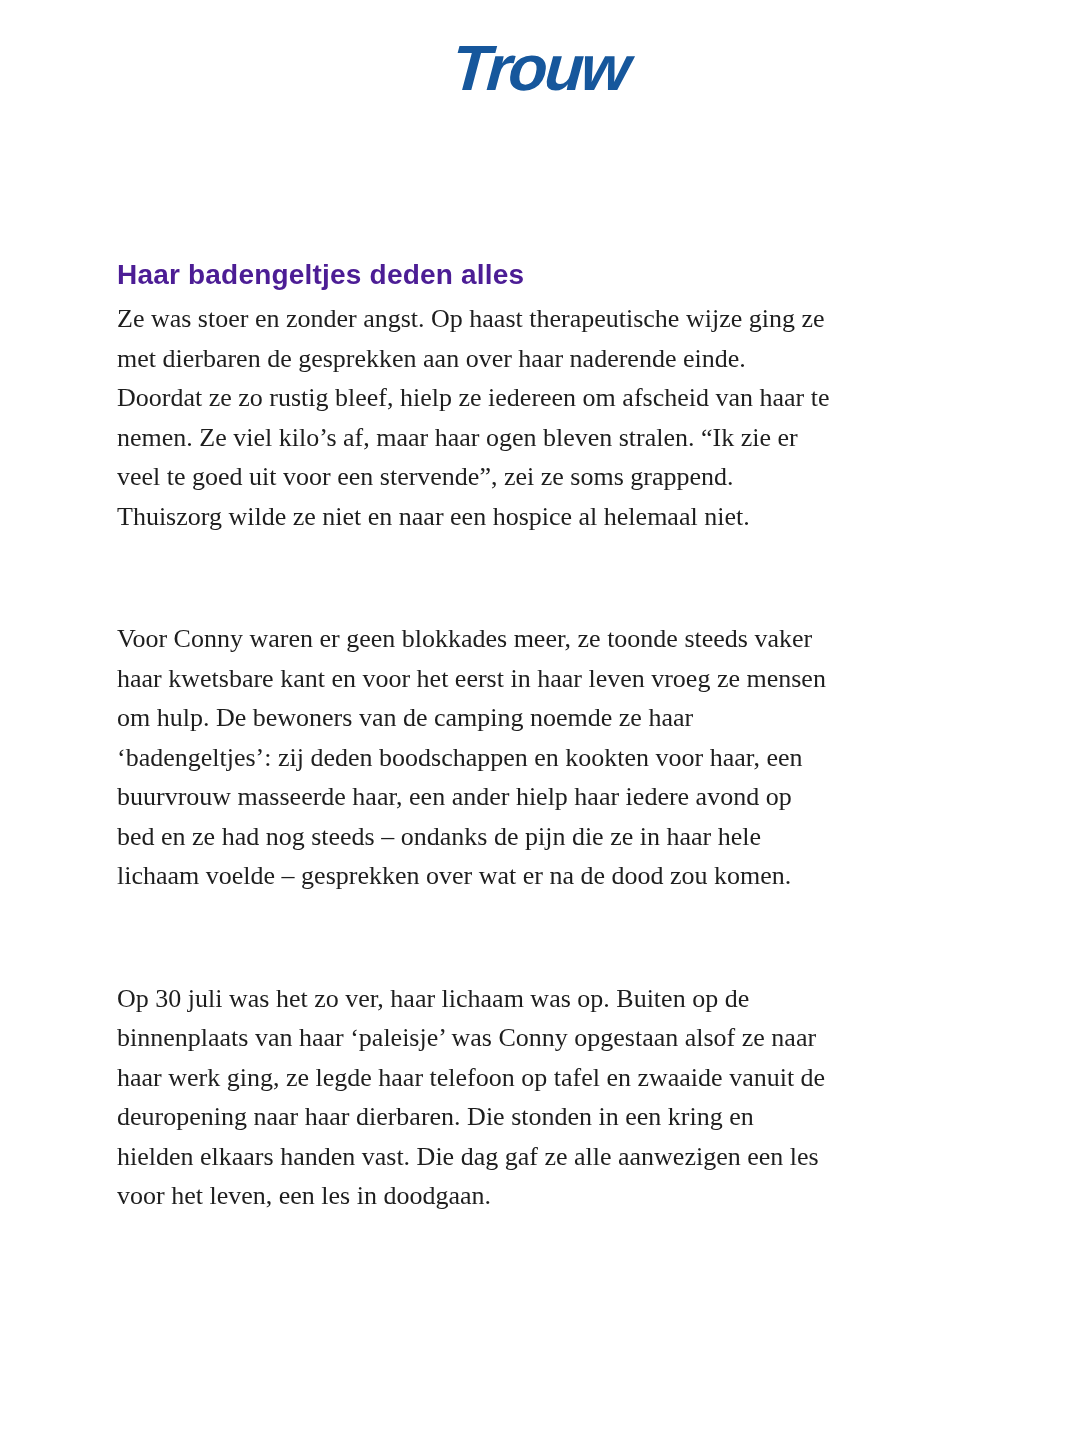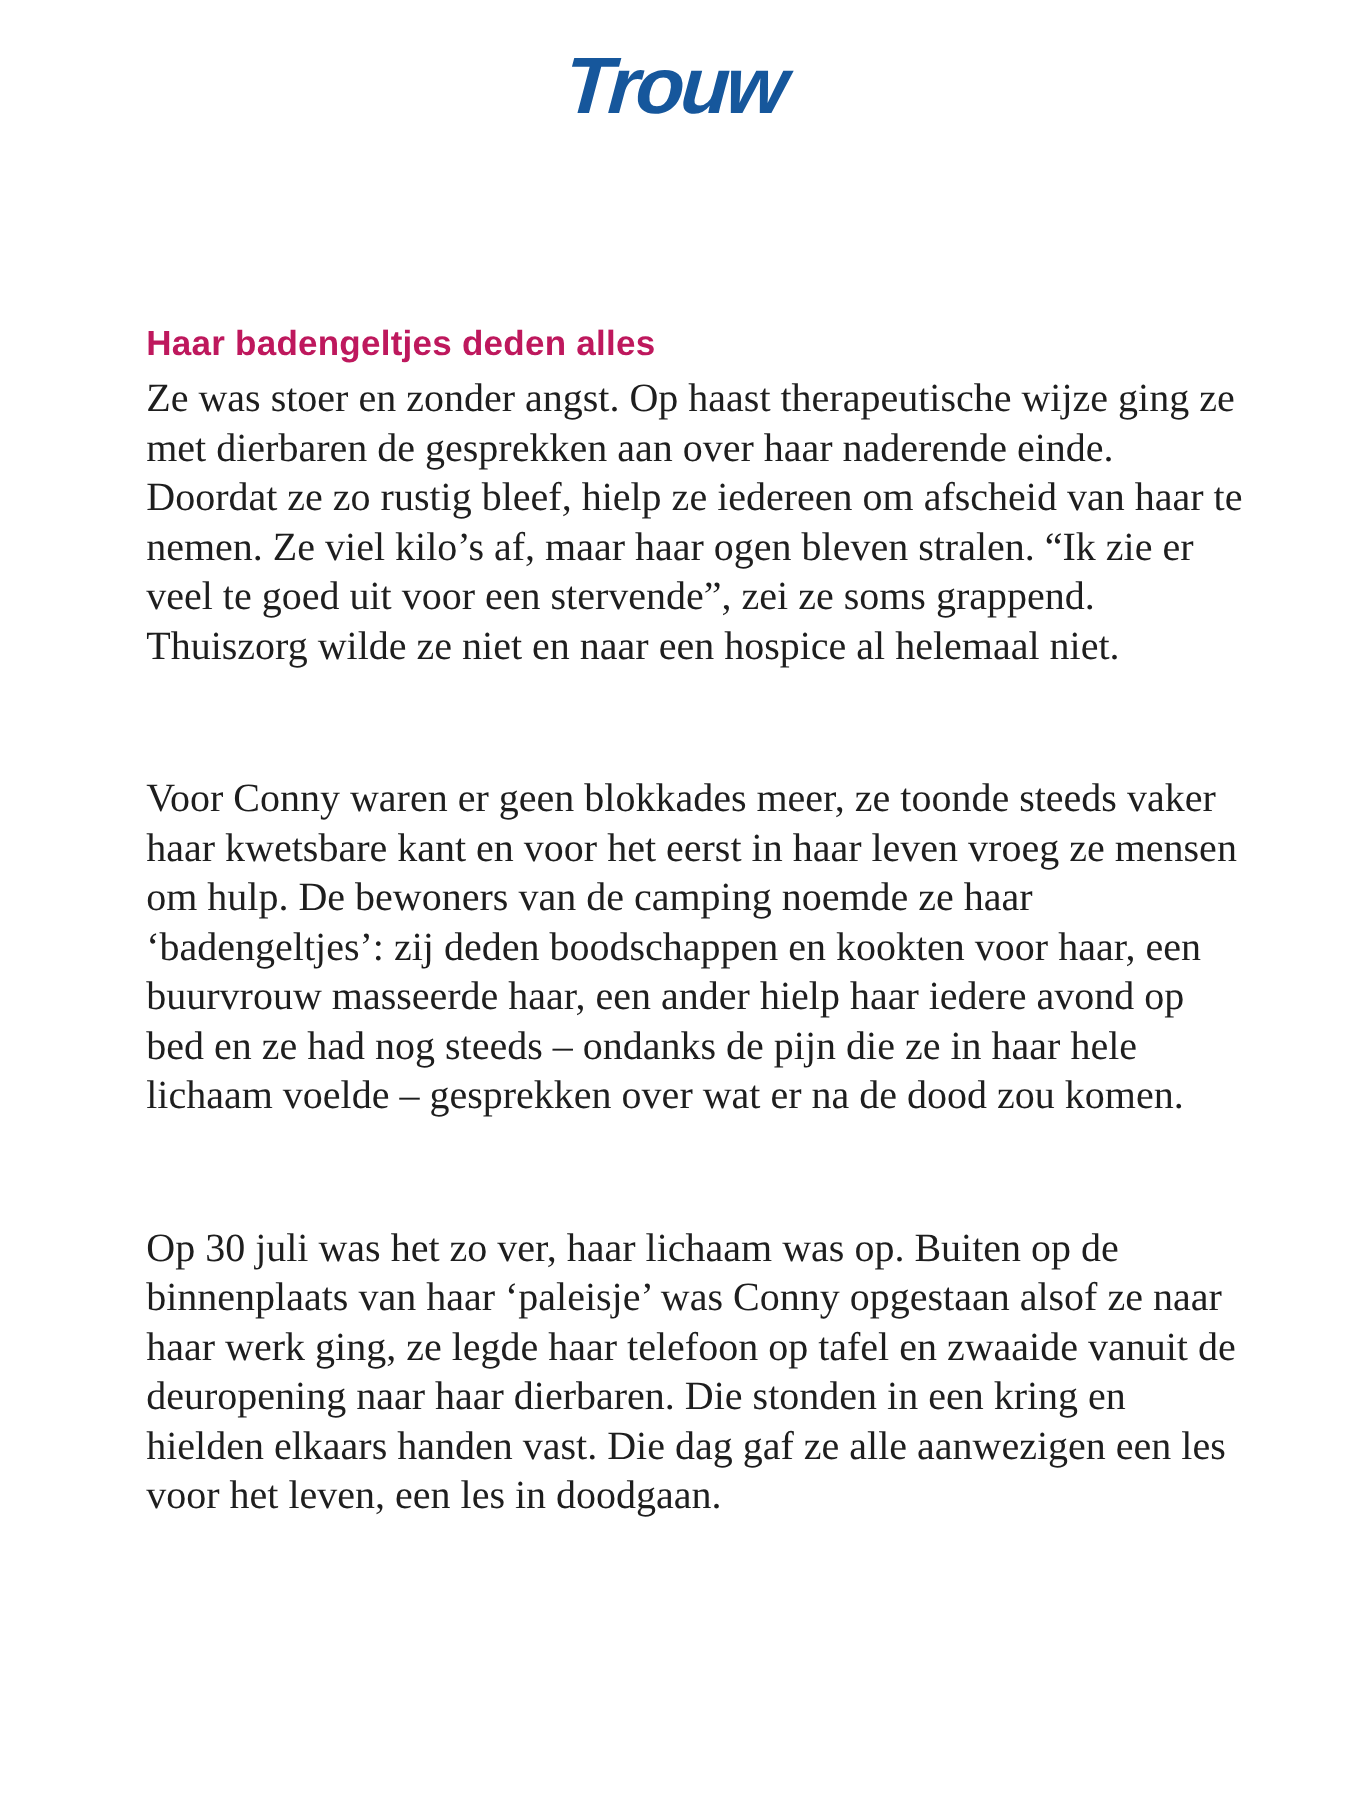--- a/index.html
+++ b/index.html
@@ -30,26 +30,26 @@
   main[data-name="article"] {
     padding: 156px 0 0 117px;
     width: 920px;
   }
   h1.article-heading {
     margin: 0 0 7px 0;
     font-family: "Liberation Sans", sans-serif;
     font-weight: 700;
     font-size: 28px;
     line-height: 34px;
-    color: #be185d;
+    color: #4c1d95;
     letter-spacing: 0.2px;
   }
   p.para {
     margin: 0;
-    font-size: 32px;
+    font-size: 26px;
     line-height: 39.5px;
     color: #1e1e1e;
     white-space: pre-line;
   }
   p.para + p.para {
     margin-top: 83px;
   }
 </style>
 </head>
 <body>

